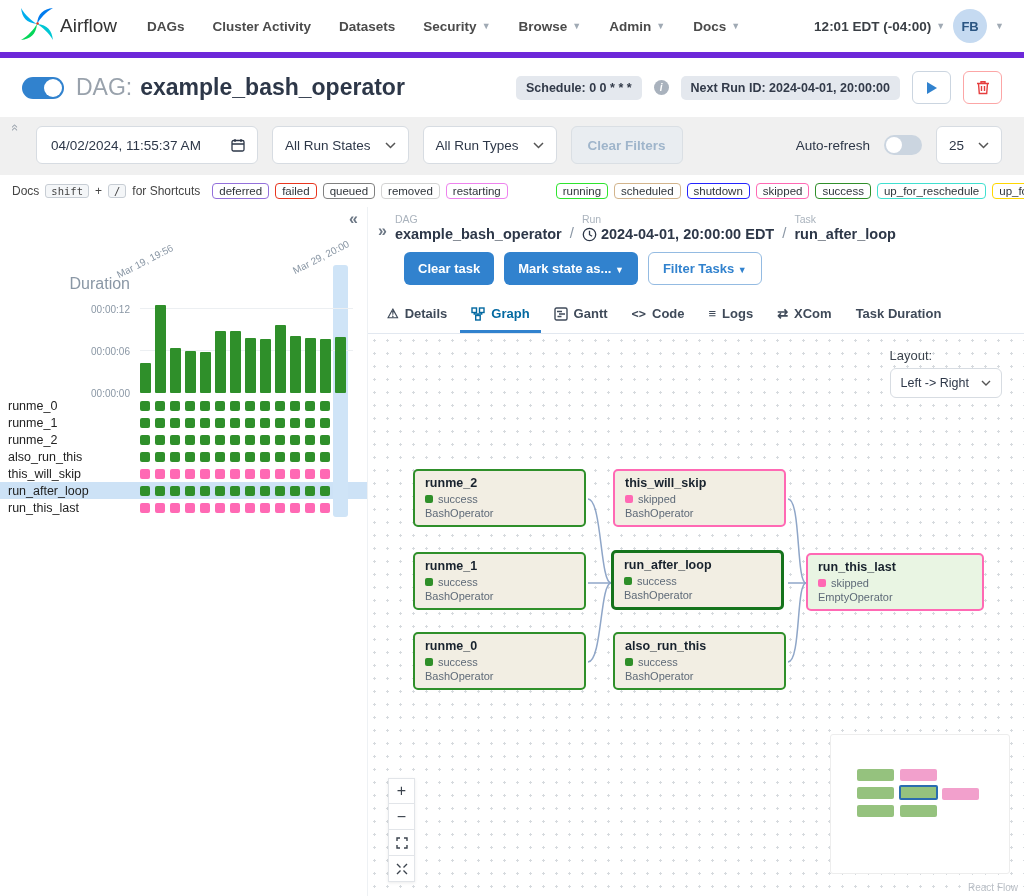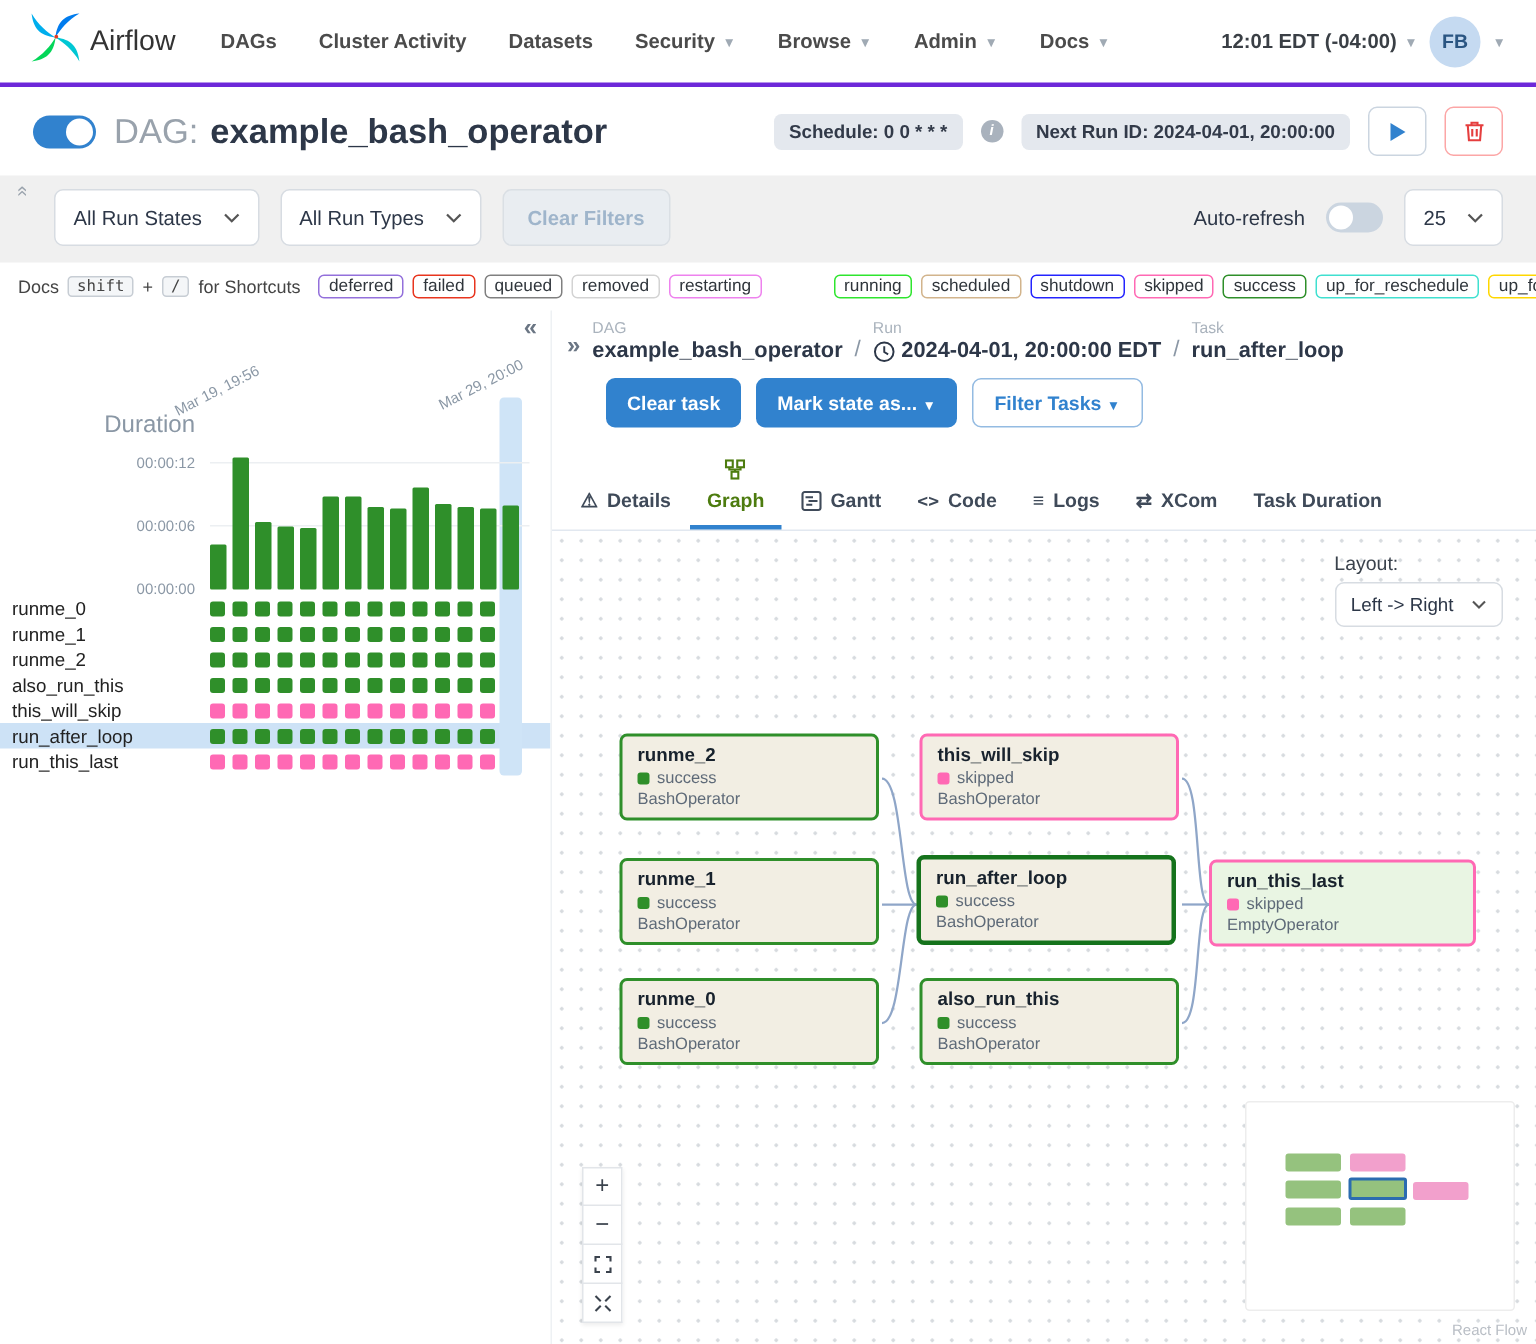--- a/index.html
+++ b/index.html
@@ -4,21 +4,21 @@
 <style>
   * { box-sizing: border-box; }
   html,body { margin:0; padding:0; }
   body {
     width:1024px; height:896px; overflow:hidden;
     font-family:"Liberation Sans", sans-serif;
     color:#2d3748; background:#fff;
     display:flex; flex-direction:column;
   }
   
-  .navbar { height:58px; flex:none; display:flex; align-items:center; padding:0 20px; border-bottom:3px solid #6d28d9; }
+  .navbar { height:58px; flex:none; display:flex; align-items:center; padding:0 20px; border-bottom:6px solid #6d28d9; }
   .brand { display:flex; align-items:center; gap:6px; margin-right:30px; }
   .brand-name { font-size:19px; color:#333; }
   .nav-items { display:flex; gap:28px; flex:1; }
   .nav-link { font-weight:700; font-size:13.5px; color:#4b4b4b; display:flex; align-items:center; gap:5px; cursor:pointer; white-space:nowrap; }
   .caret { color:#a0aab4; font-size:9px; }
   .nav-right { display:flex; align-items:center; gap:8px; }
   .clock { font-weight:700; font-size:13.5px; color:#3a3f45; }
   .avatar { width:34px; height:34px; border-radius:50%; background:#c5daf1; color:#2a5582; font-weight:700; font-size:13px; display:flex; align-items:center; justify-content:center; }
   
   .dag-header { display:flex; align-items:center; gap:12px; padding:13px 22px; }
@@ -70,21 +70,21 @@
   .expand-icon { color:#6b7684; font-size:16px; font-weight:700; margin-bottom:2px; cursor:pointer; }
   .bc-seg { display:flex; flex-direction:column; }
   .bc-label { font-size:10.5px; color:#aab3bd; margin-bottom:1px; }
   .bc-value { font-weight:700; font-size:14.5px; color:#2d3748; display:flex; align-items:center; gap:4px; white-space:nowrap; }
   .bc-sep { color:#8b97a5; font-size:15px; padding-bottom:1px; }
   .actions { display:flex; gap:10px; margin:10px 0 0 26px; }
   .btn-solid { background:#3182ce; color:#fff; font-weight:700; font-size:13px; border:none; border-radius:6px; padding:8px 14px; cursor:pointer; font-family:inherit; }
   .btn-outline { background:#fff; color:#3182ce; font-weight:700; font-size:13px; border:1px solid #94bbe2; border-radius:6px; padding:8px 14px; cursor:pointer; font-family:inherit; }
   .tabs { display:flex; gap:2px; padding:4px 10px 0 8px; border-bottom:1px solid #e2e8f0; margin-top:8px; align-items:flex-end; }
   .tab { display:flex; align-items:center; gap:6px; padding:9px 11px; font-weight:700; font-size:13px; color:#3f4a59; background:none; border:none; border-bottom:3px solid transparent; cursor:pointer; font-family:inherit; }
-  .tab.active { color:#4d7c0f; border-bottom-color:#3182ce;flex-direction:column; }
+  .tab.active { color:#0369a1; border-bottom-color:#3182ce; }
   .tab-icon { font-size:13px; display:inline-flex; align-items:center; }
   .tab-icon.mono { font-family:"DejaVu Sans Mono", monospace; font-weight:700; font-size:12px; }
   .wrap2 { width:36px; line-height:1.15; text-align:center; white-space:normal; }
   
   .graph { flex:1; position:relative; min-height:0; overflow:hidden;
     background-image:radial-gradient(#d6dade 1px, transparent 1.2px); background-size:13px 13px; }
   .edges { position:absolute; inset:0; width:100%; height:100%; pointer-events:none; }
   .layout-box { position:absolute; top:14px; right:22px; }
   .layout-label { font-size:13px; color:#3b434d; margin-bottom:5px; }
   .layout-select { background:#fff; border:1px solid #d7dce2; border-radius:6px; height:30px; display:flex; align-items:center; gap:12px; padding:0 10px; font-size:12.5px; cursor:pointer; }
@@ -174,20 +174,27 @@
   </button>
   <button class="icon-btn delete">
     <svg width="14" height="15" viewBox="0 0 14 15" fill="none" stroke="#e53e3e" stroke-width="1.4">
       <path d="M1 3.5h12M5 3.5V1.8h4v1.7M2.5 3.5l.8 10h7.4l.8-10M5.5 6v5M8.5 6v5"></path>
     </svg>
   </button>
 </section>
 
 <section class="filter-bar">
   <span class="collapse-up">«</span>
+  <div class="input-box">
+    <input readonly="" value="04/02/2024, 11:55:37 AM" style="">
+    <svg width="14" height="14" viewBox="0 0 14 14" fill="none" stroke="#2d3748" stroke-width="1.3">
+        <rect x="1" y="2.5" width="12" height="10.5" rx="1.5"></rect>
+        <path d="M1 6h12M4 1v3M10 1v3"></path>
+      </svg>
+  </div>
   <div class="select-box">
     <span>All Run States</span>
     <svg width="11" height="7" viewBox="0 0 11 7">
         <path d="M1 1l4.5 4.5L10 1" stroke="#555" stroke-width="1.5" fill="none"></path>
       </svg>
   </div>
   <div class="select-box">
     <span>All Run Types</span>
     <svg width="11" height="7" viewBox="0 0 11 7">
         <path d="M1 1l4.5 4.5L10 1" stroke="#555" stroke-width="1.5" fill="none"></path>

